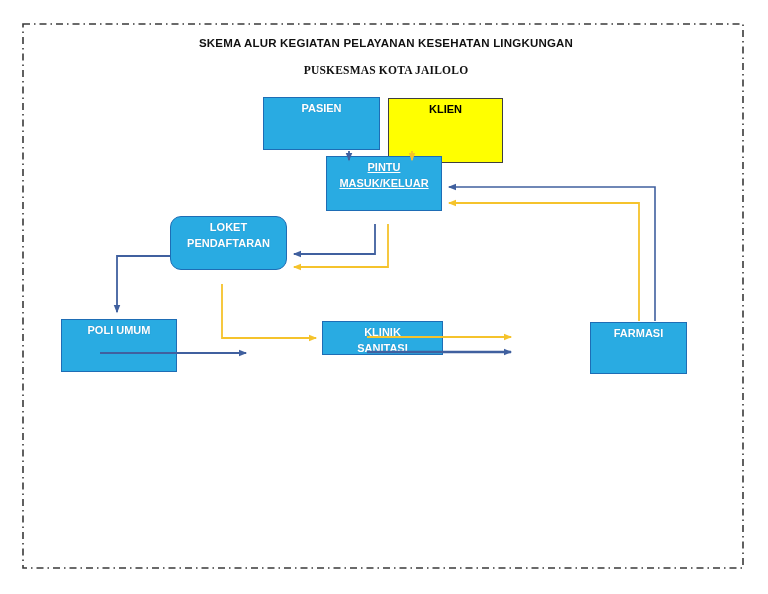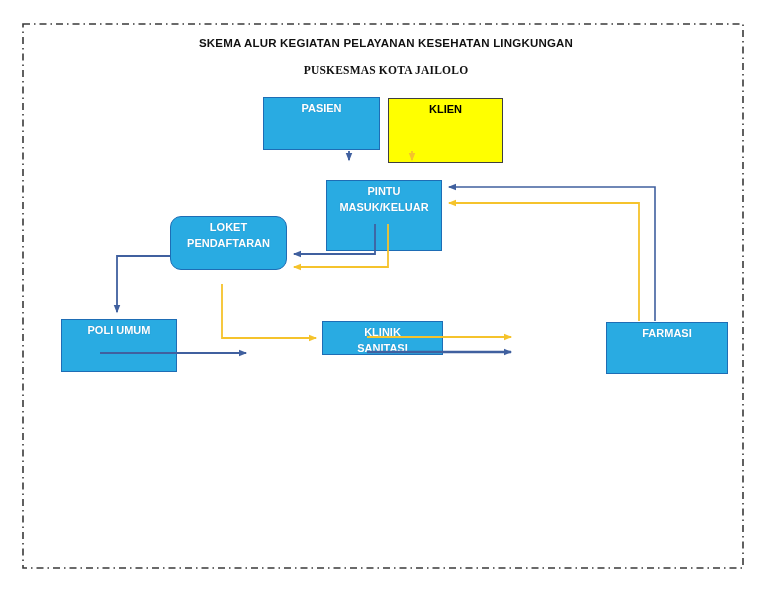--- a/index.html
+++ b/index.html
@@ -20,25 +20,25 @@
   }
   .node-blue{
     background:#29ABE2;border:1.6px solid #1E6DB5;color:#FFFFFF;
     text-shadow:0 0 1px rgba(20,60,110,.35);
   }
   .node-yellow{
     background:#FFFF00;border:1.3px solid #3F3F3F;color:#000000;
   }
   .n-pasien{left:263px;top:97px;width:117px;height:53px;}
   .n-klien{left:388px;top:98px;width:115px;height:65px;}
-  .n-pintu{left:326px;top:180px;width:116px;height:71px;}
+  .n-pintu{left:326px;top:156px;width:116px;height:55px;text-decoration:underline;}
   .n-loket{left:170px;top:216px;width:117px;height:54px;border-radius:11px;}
   .n-poli{left:61px;top:319px;width:116px;height:53px;}
   .n-klinik{left:322px;top:321px;width:121px;height:34px;}
-  .n-farmasi{left:606px;top:322px;width:122px;height:52px;}
+  .n-farmasi{left:590px;top:322px;width:97px;height:52px;}
   .overlay{position:absolute;left:0;top:0;width:768px;height:594px;pointer-events:none;}
   .under{z-index:0;}
   .over{z-index:5;}
   .node{z-index:2;}
   .title-line{z-index:1;}
 </style>
 </head>
 <body>
 
 <div class="canvas">

